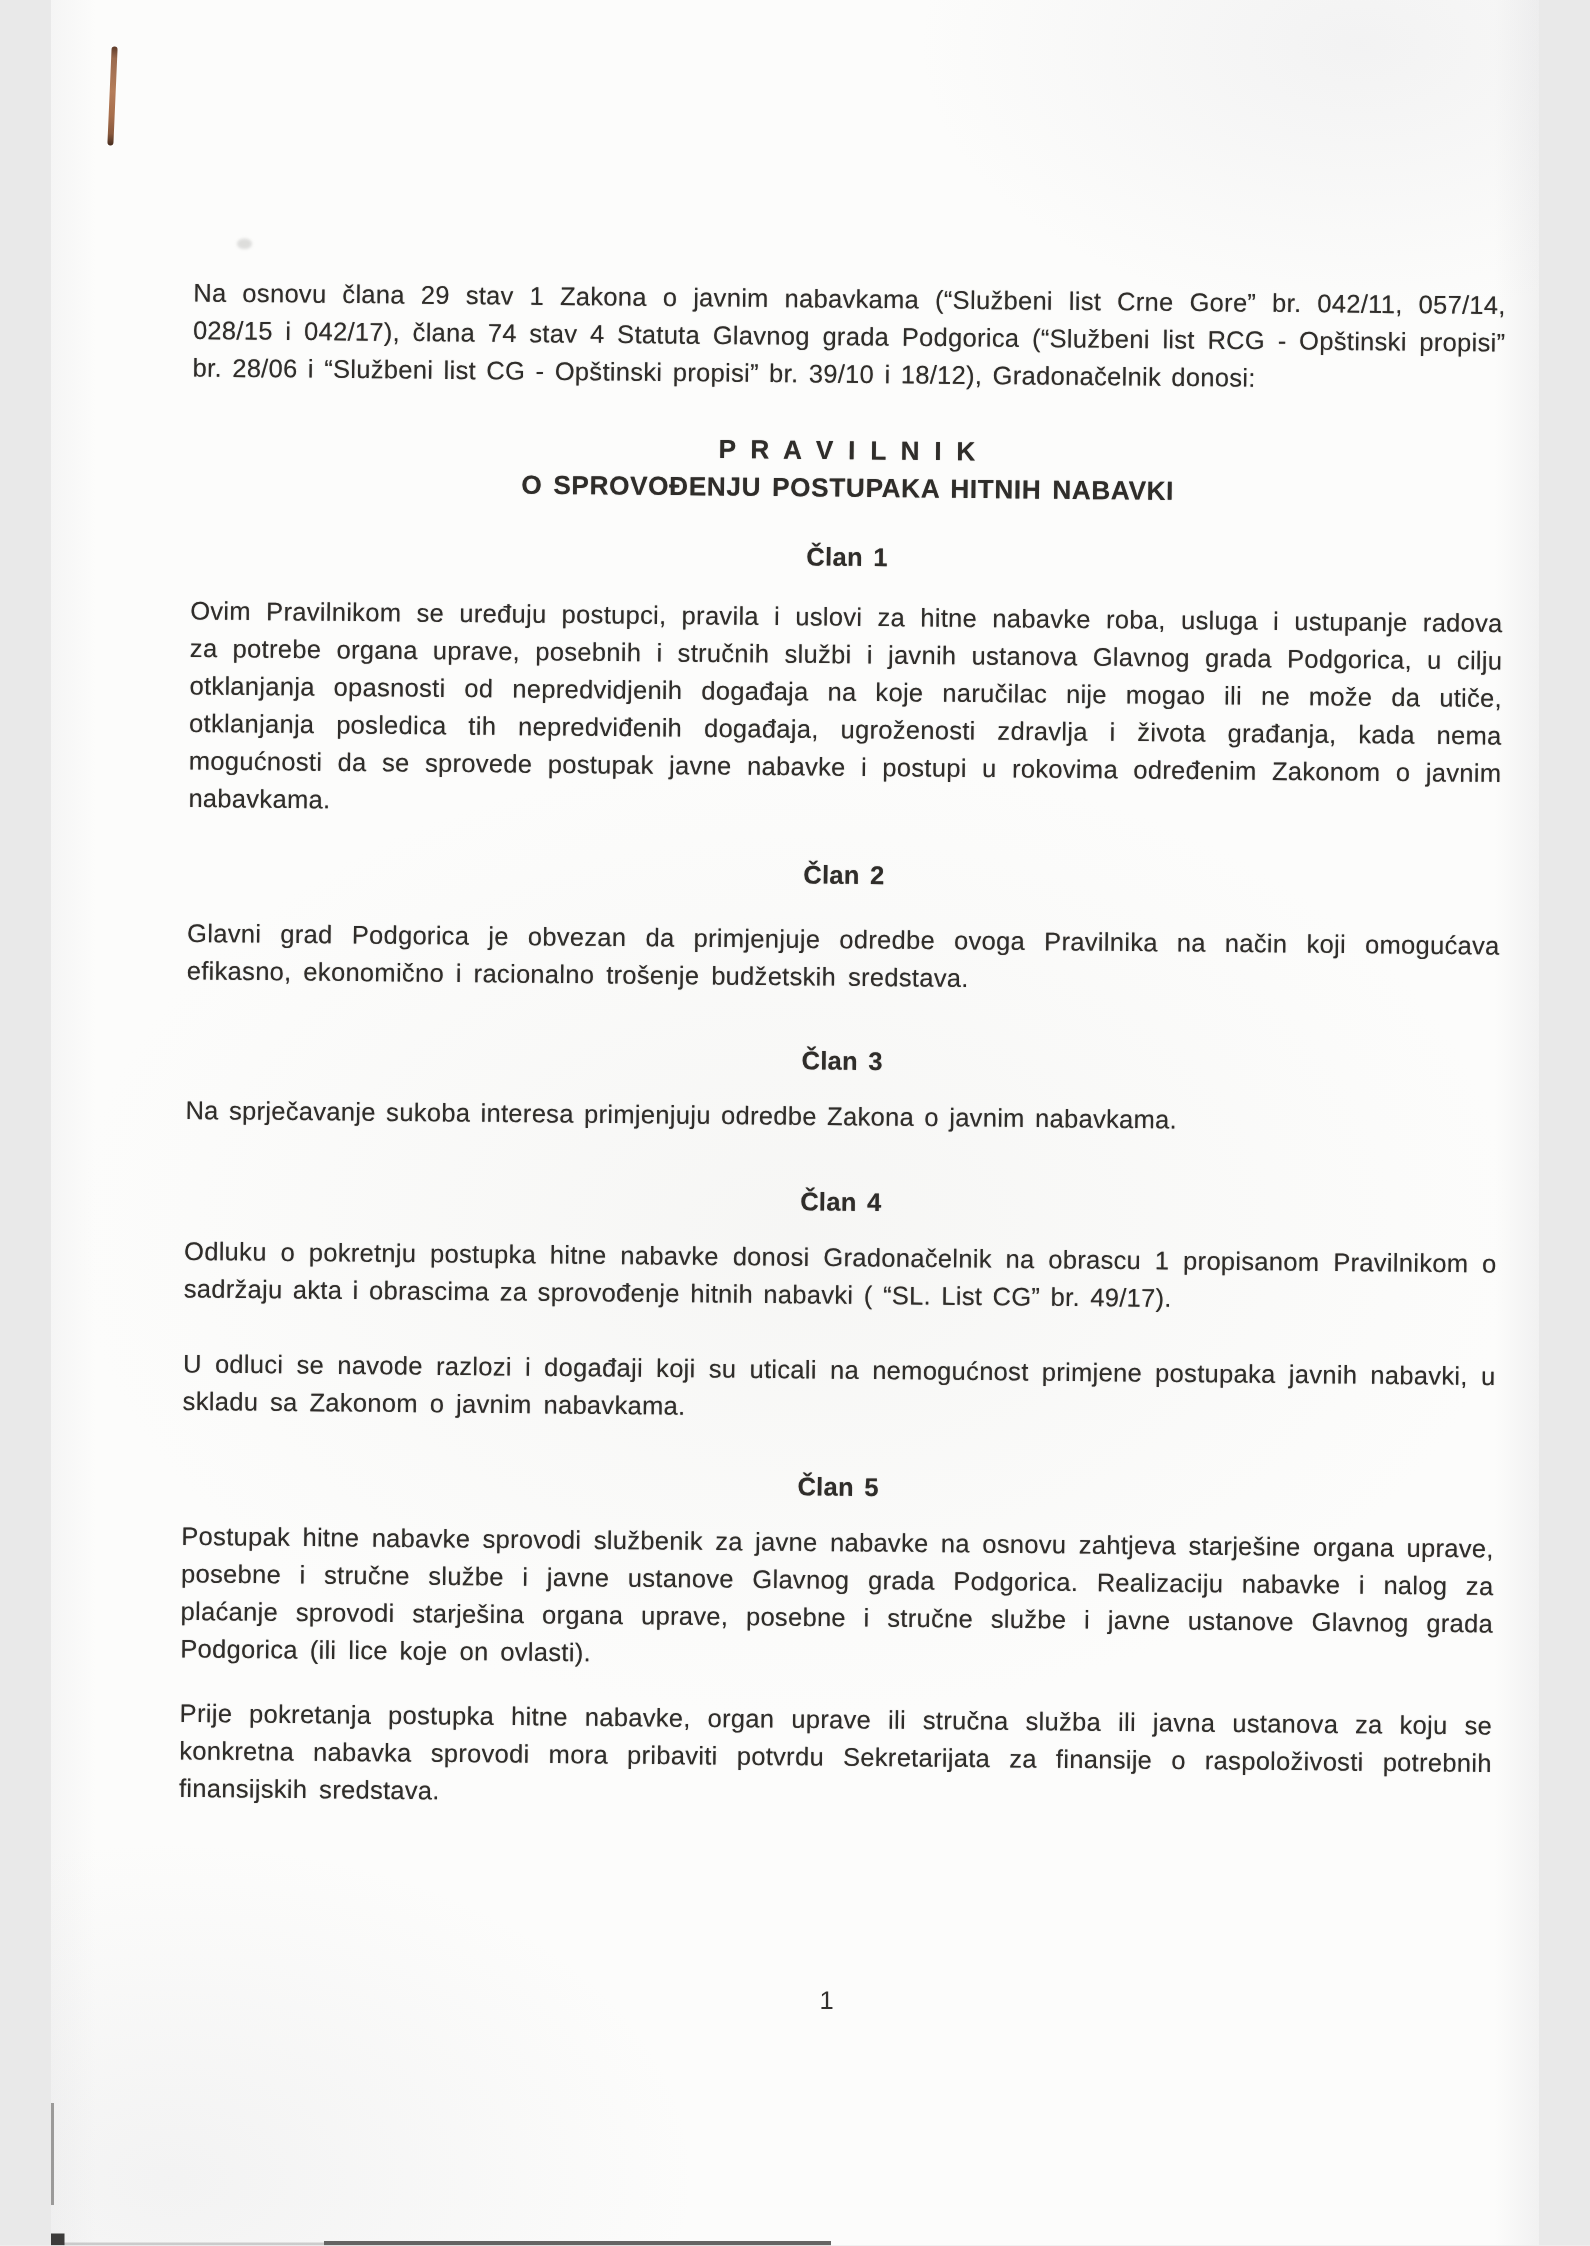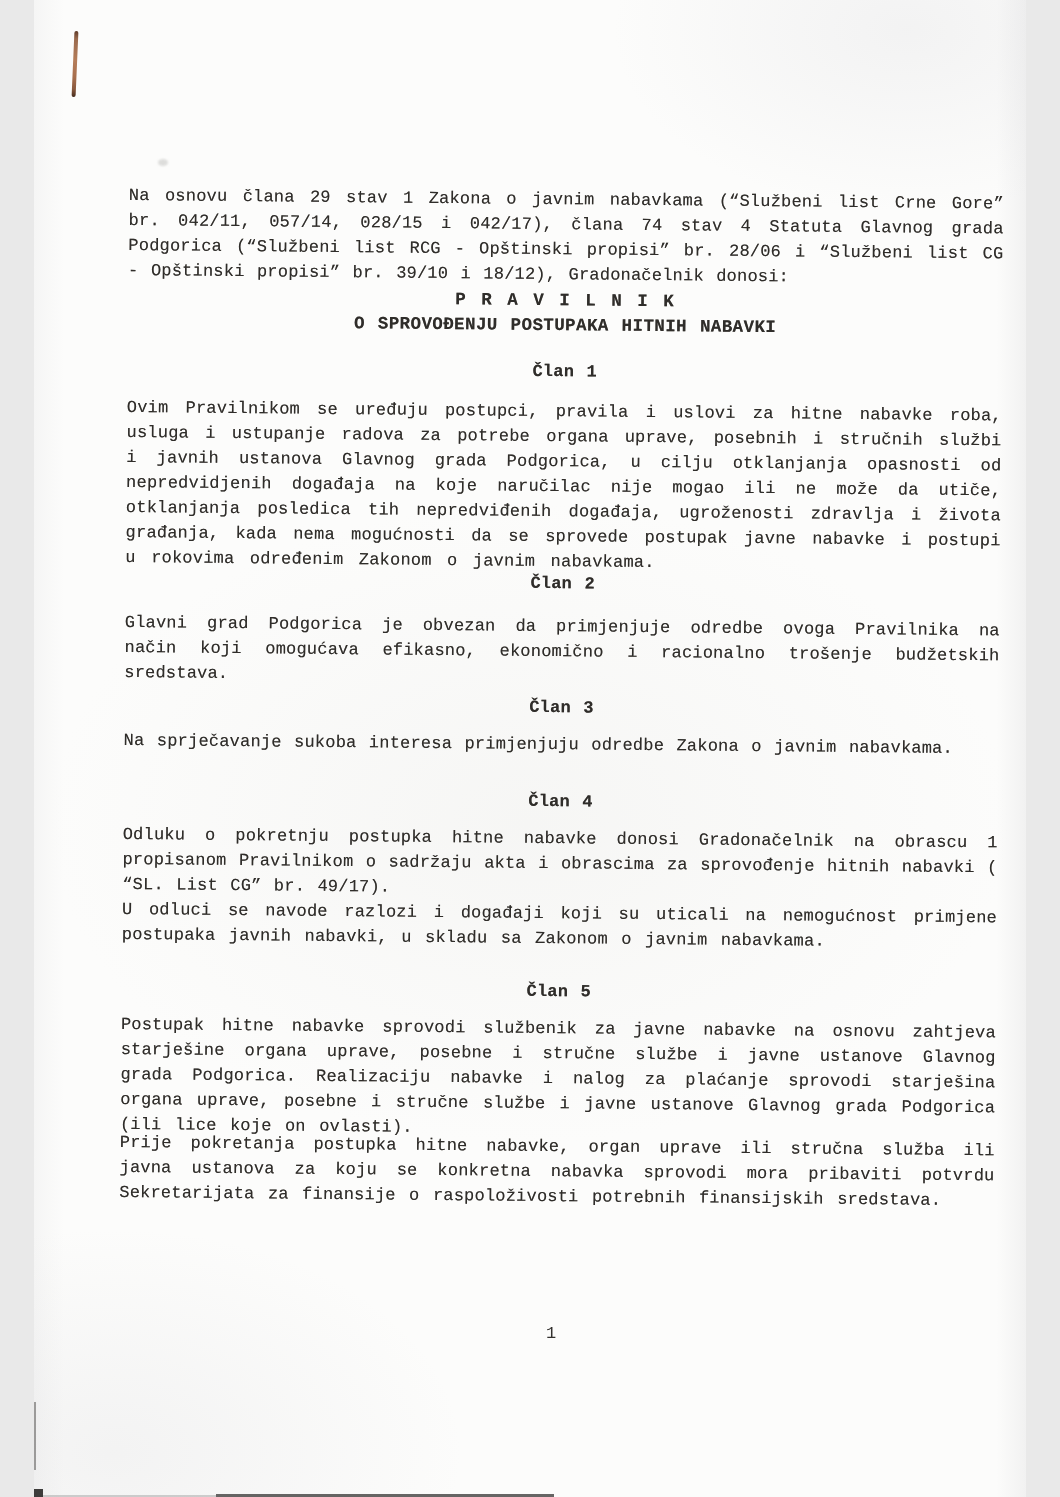--- a/index.html
+++ b/index.html
@@ -12,21 +12,21 @@
     width: 992px;
     height: 1497px;
     margin: 0 auto;
     overflow: hidden;
     background-color: #fcfcfb;
     background-image:
       radial-gradient(ellipse 420px 260px at 88% 2%, rgba(205,205,210,0.20), transparent 70%),
       radial-gradient(ellipse 500px 320px at 8% 97%, rgba(195,195,200,0.16), transparent 70%),
       radial-gradient(ellipse 600px 400px at 50% 55%, rgba(240,240,238,0.5), transparent 80%),
       linear-gradient(90deg, rgba(185,185,190,0.10) 0%, transparent 3%, transparent 97%, rgba(185,185,190,0.16) 100%);
-    font-family: Liberation Mono, monospace;
+    font-family: Liberation Sans, sans-serif;
     color: #2f2d2a;
   }
   
   .right-streak {
     position: absolute;
     left: 1047px; top: 0;
     width: 1px; height: 1497px;
     background: rgba(165,165,168,0.35);
   }
   

